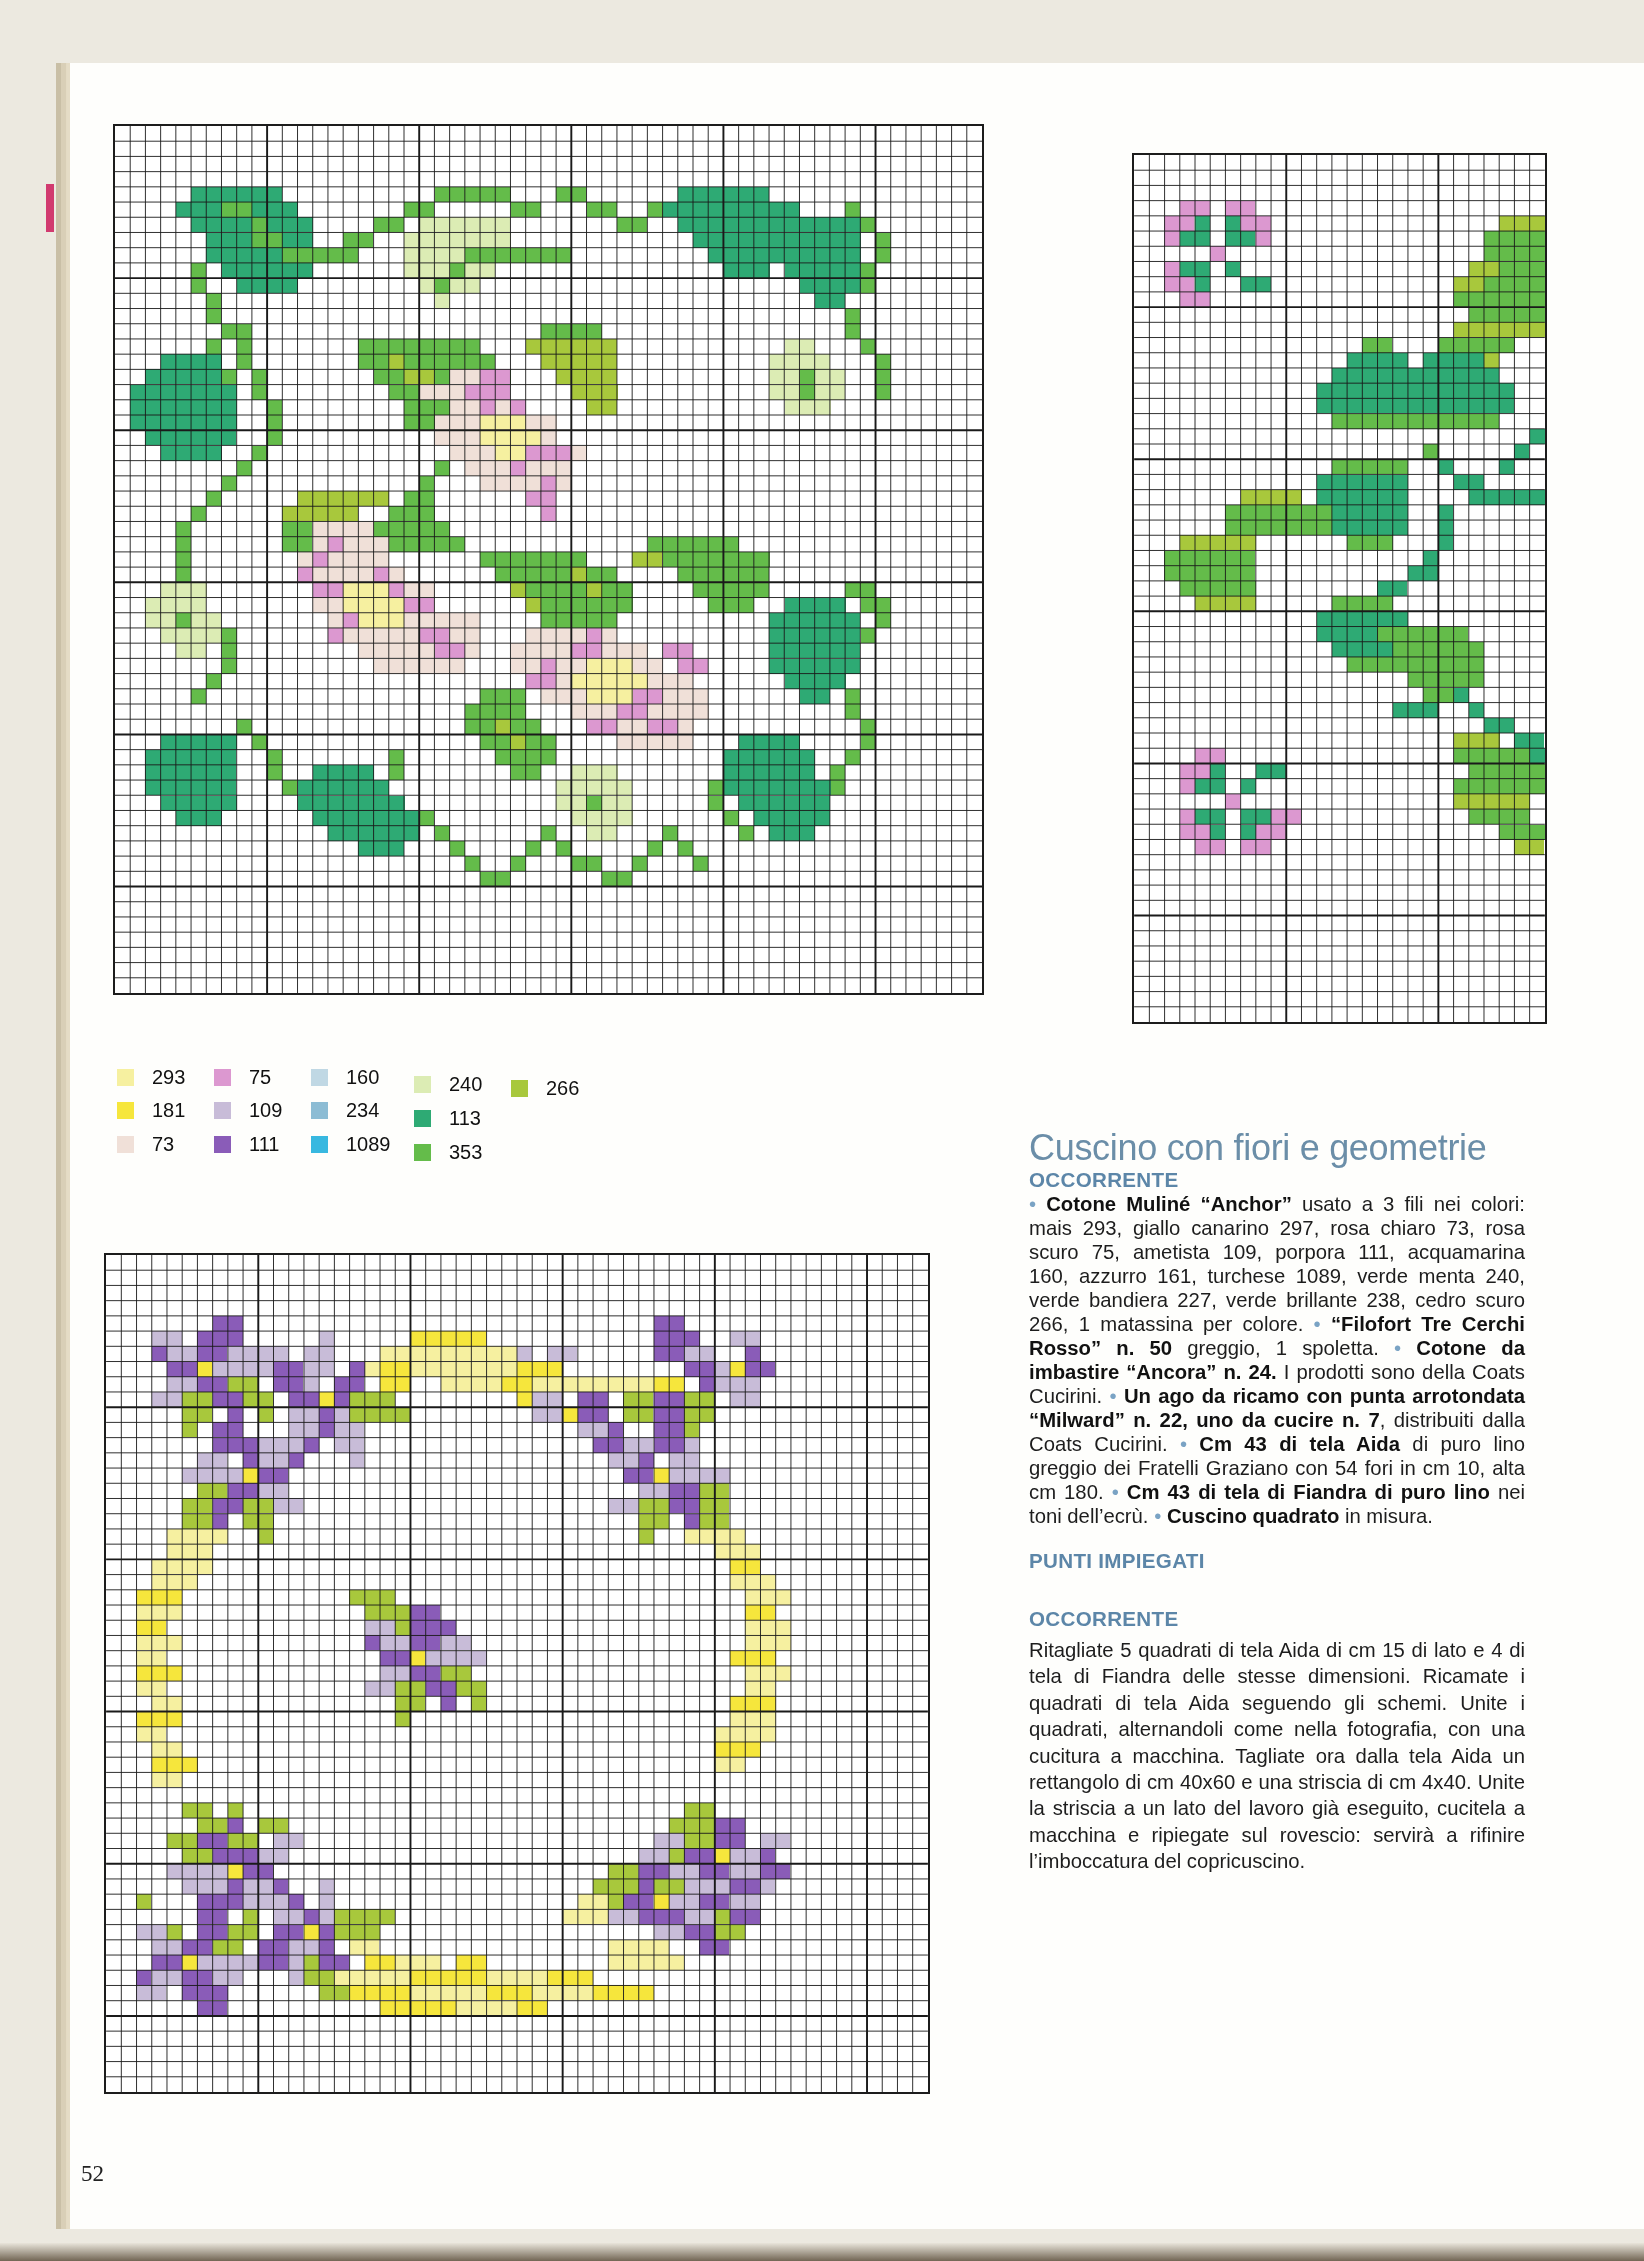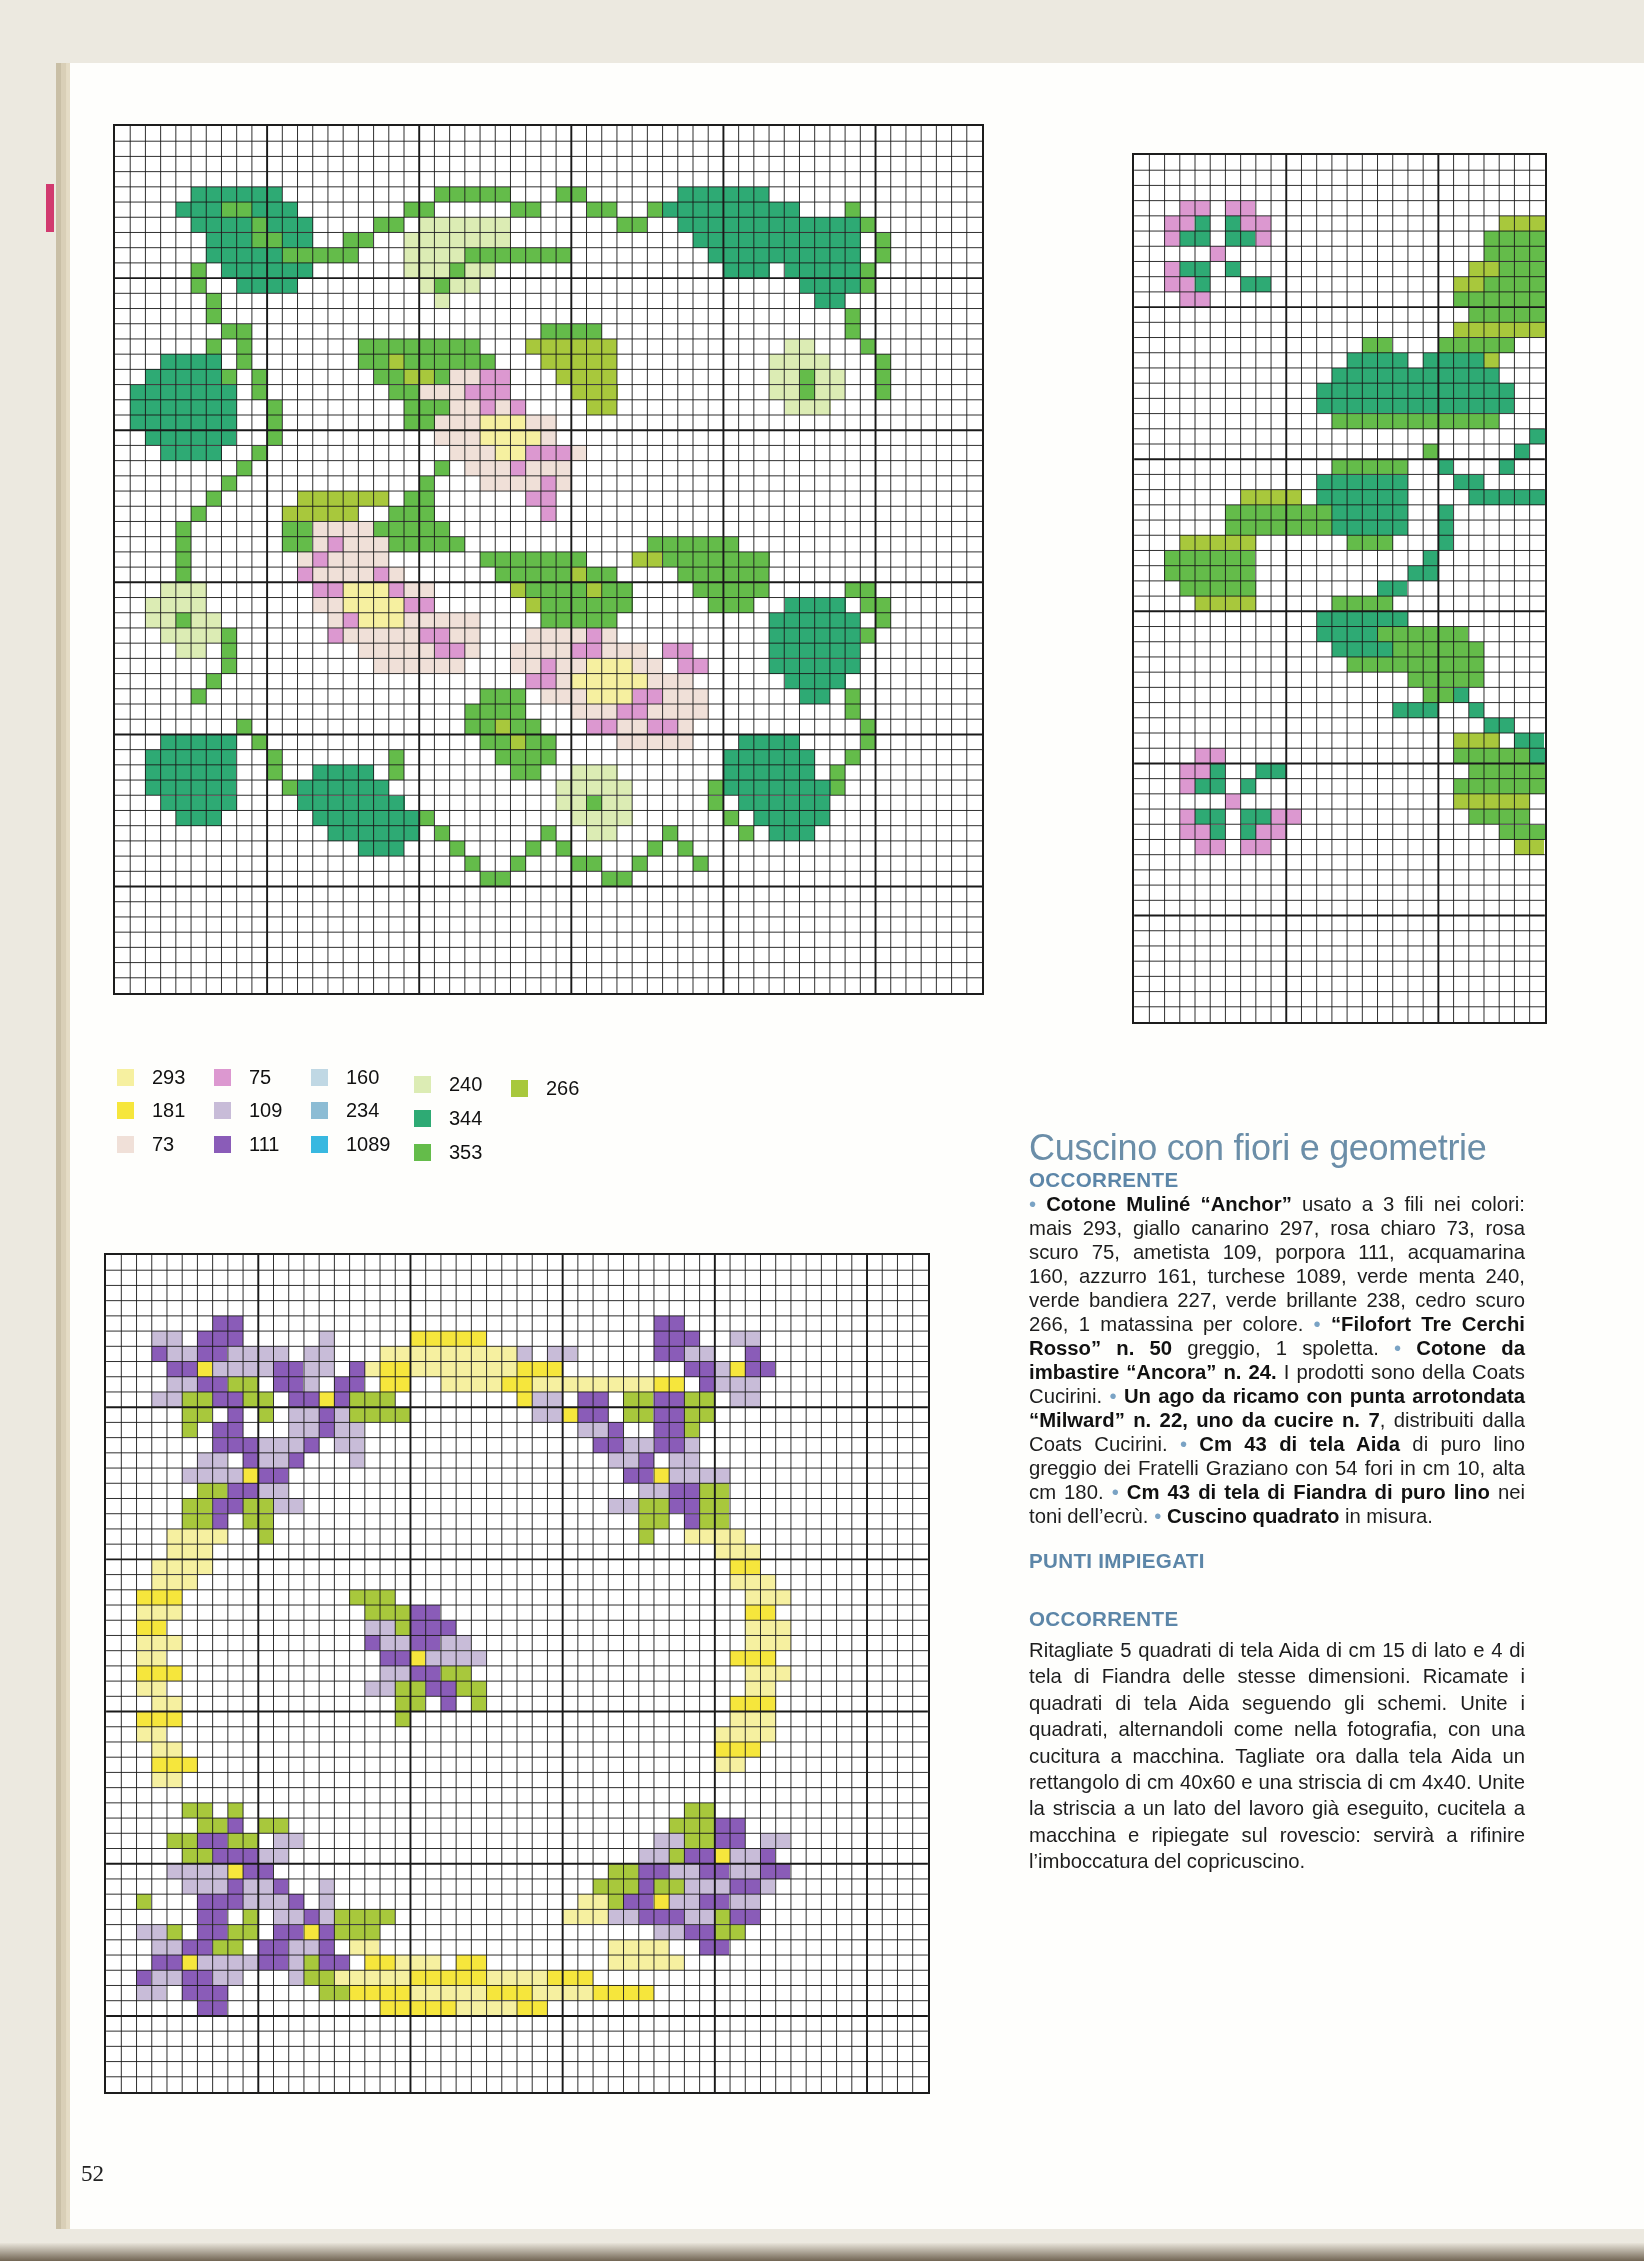--- a/index.html
+++ b/index.html
@@ -1130,21 +1130,21 @@
         <span class="legend-code">1089</span>
       </div>
   </div>
   <div class="legend-col">
     <div class="legend-item">
         <span class="swatch" style="background: rgb(220, 236, 180);"></span>
         <span class="legend-code">240</span>
       </div>
     <div class="legend-item">
         <span class="swatch" style="background: rgb(46, 170, 116);"></span>
-        <span class="legend-code">344</span>
+        <span class="legend-code">113</span>
       </div>
     <div class="legend-item">
         <span class="swatch" style="background: rgb(100, 188, 74);"></span>
         <span class="legend-code">353</span>
       </div>
   </div>
   <div class="legend-col">
     <div class="legend-item">
         <span class="swatch" style="background: rgb(168, 200, 60);"></span>
         <span class="legend-code">266</span>

